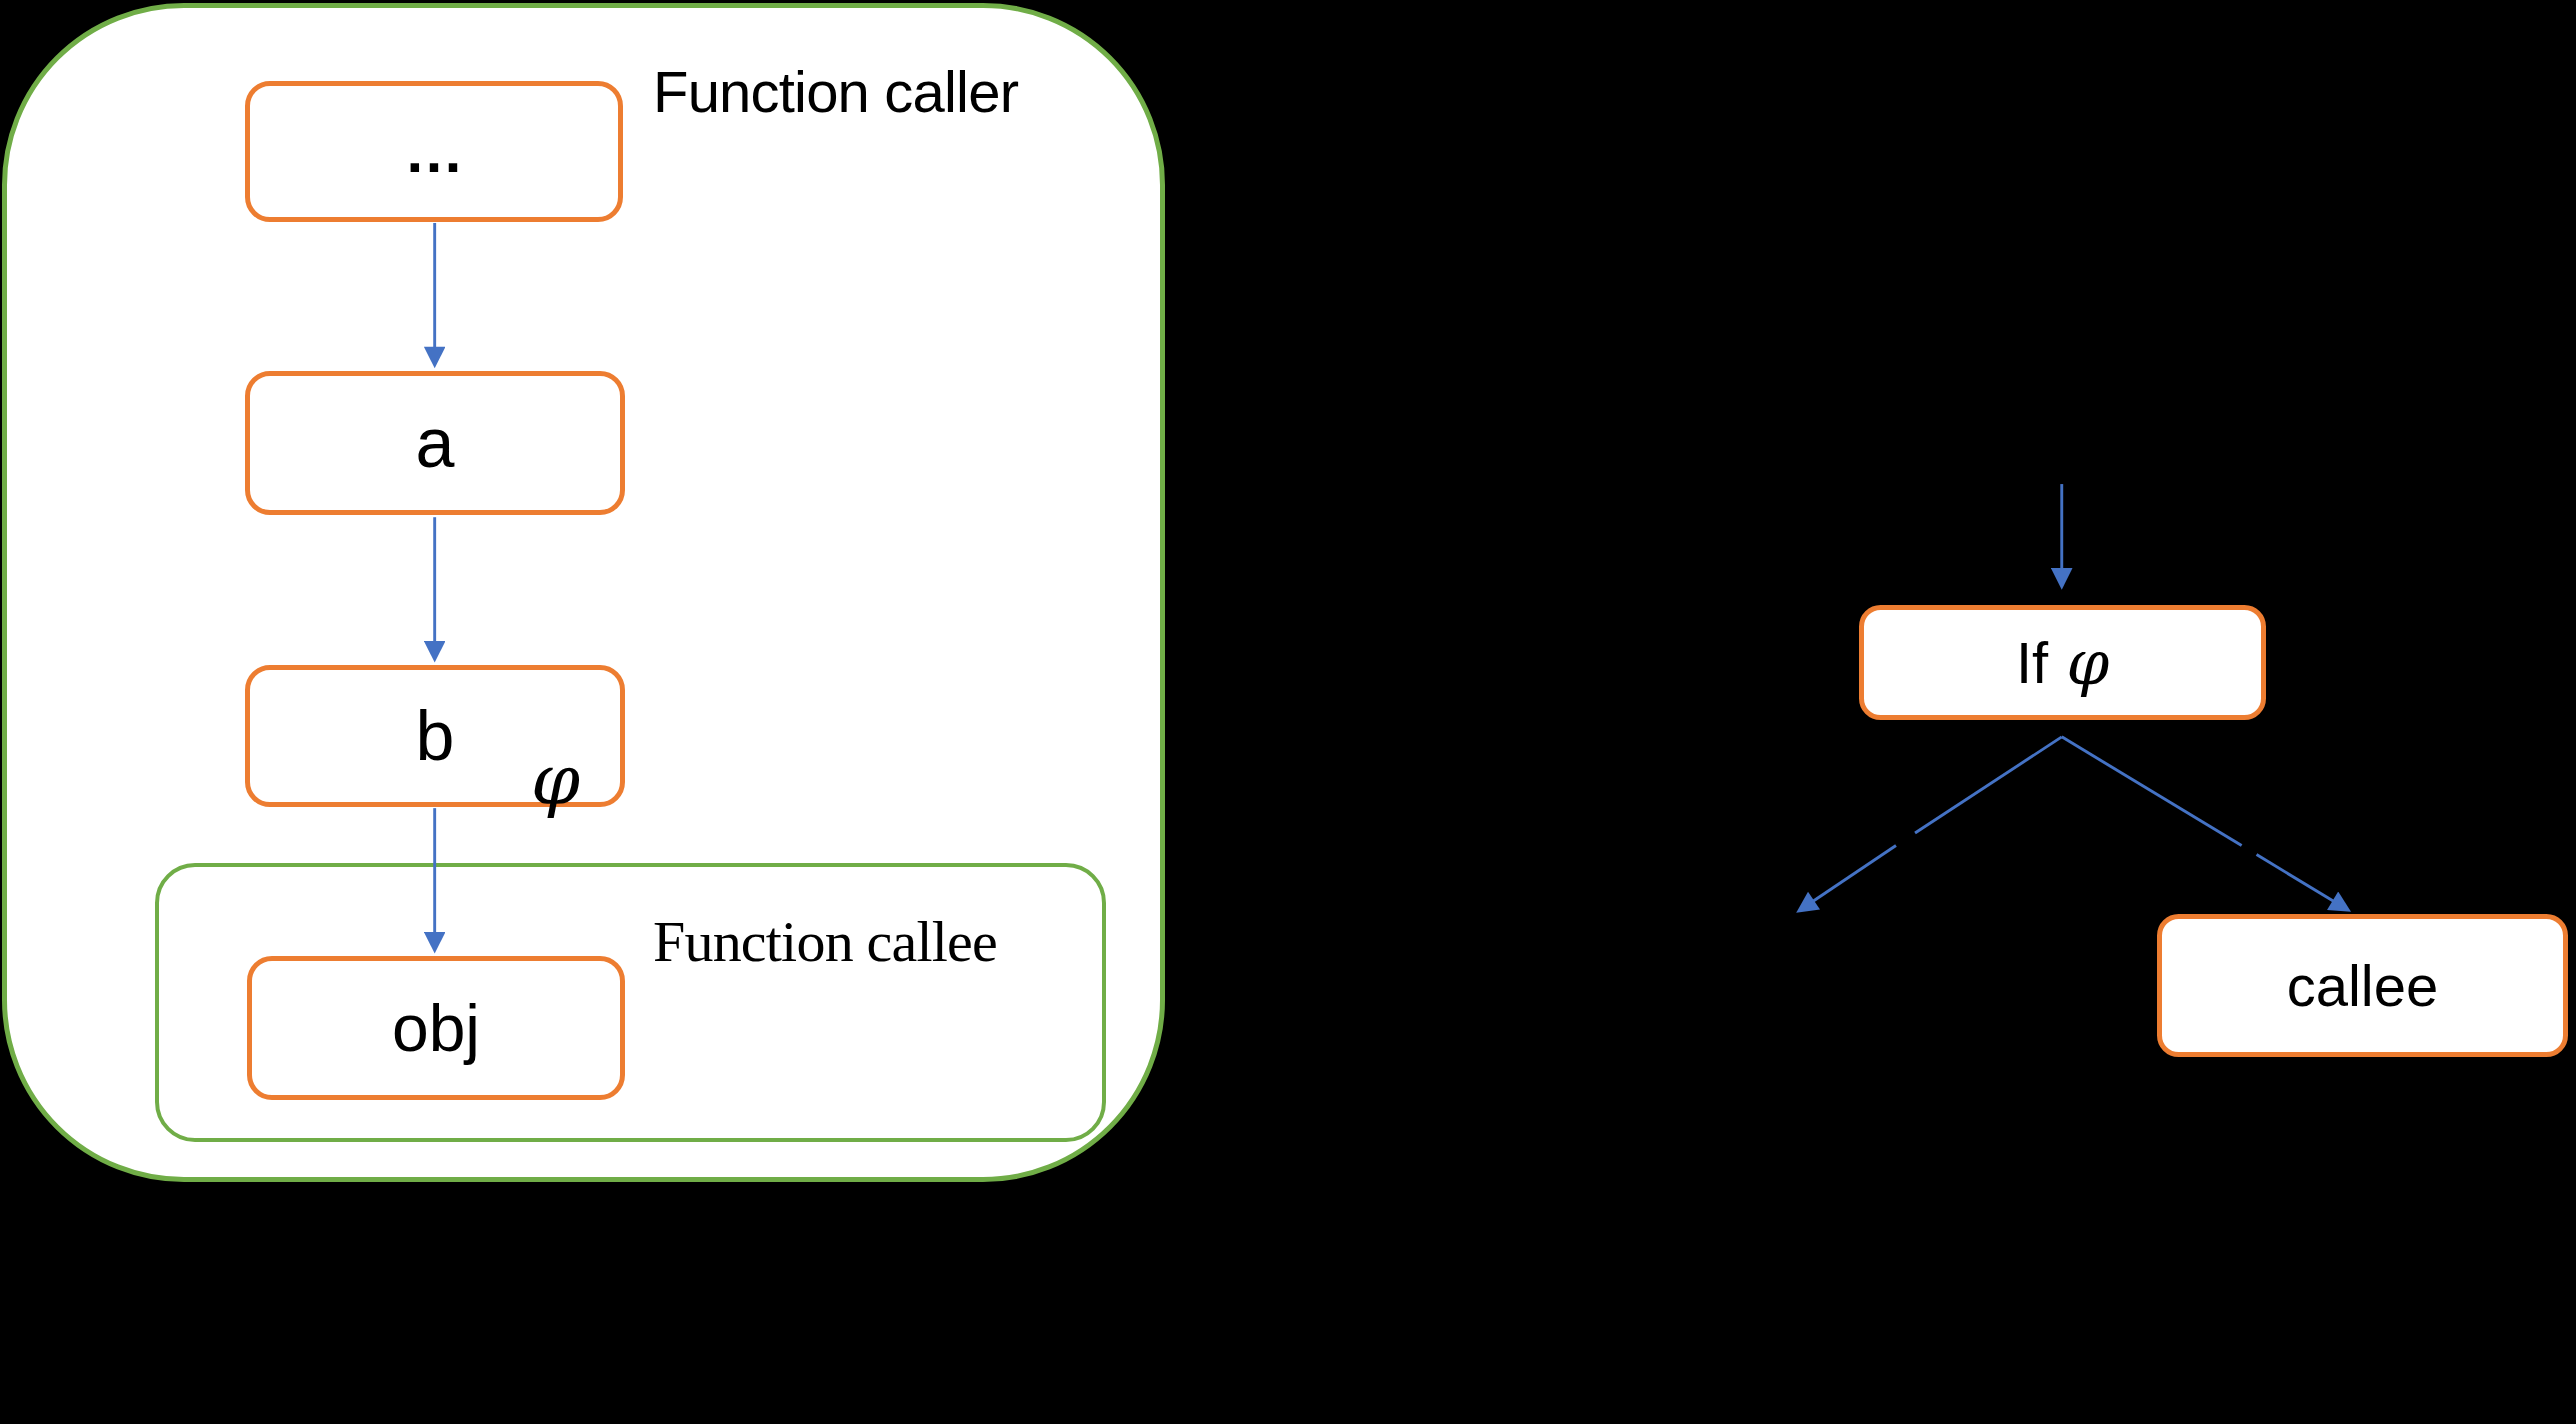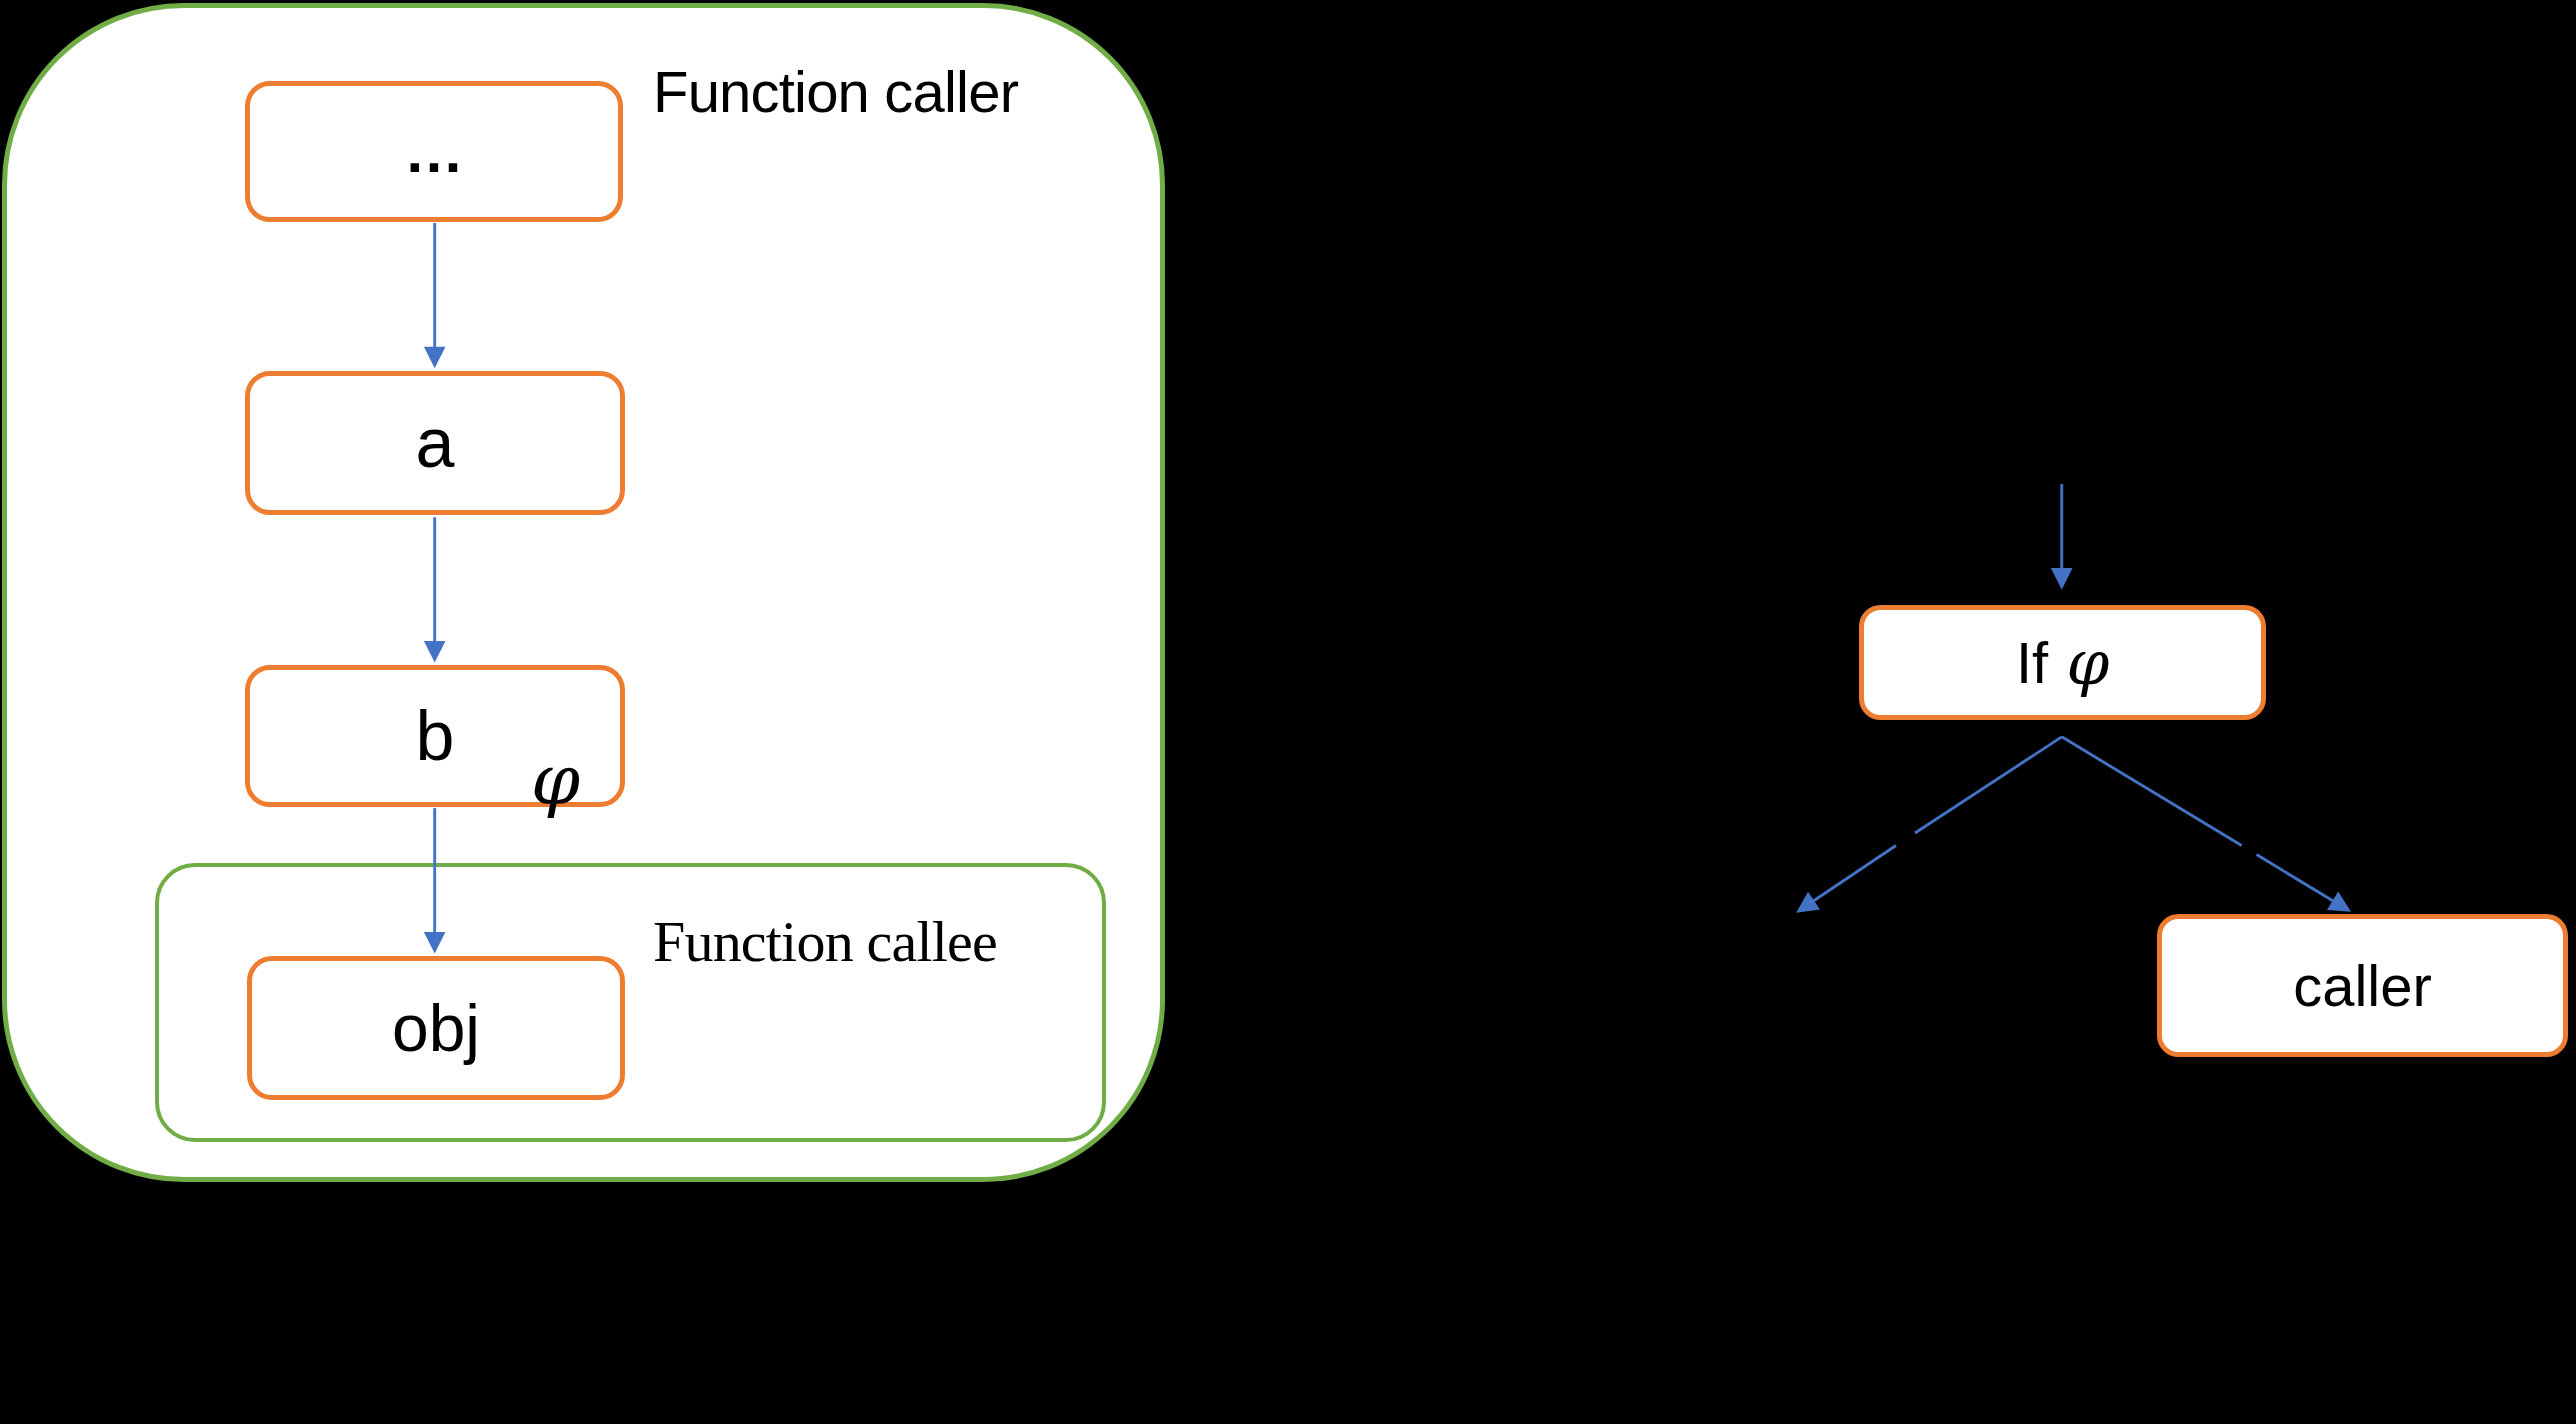--- a/index.html
+++ b/index.html
@@ -109,21 +109,21 @@
   <span class="phi b-anno">φ</span>
   <div class="node n-obj">
     <span>obj</span>
   </div>
 
   <div class="node right n-if">
     <span>If</span>
       <span class="phi if-phi">φ</span>
   </div>
   <div class="node right n-print">
-    <span>caller</span>
+    <span>callee</span>
   </div>
 
   <svg class="arrows" viewBox="0 0 3107 1718" xmlns="http://www.w3.org/2000/svg">
     <defs>
       <marker id="ah" viewBox="0 0 10 10" refX="1" refY="5" markerWidth="28" markerHeight="26" orient="auto" markerUnits="userSpaceOnUse">
         <path class="arrowhead-shape" d="M0,0 L10,5 L0,10 z"></path>
       </marker>
     </defs>
     <line class="edge" x1="524" y1="269" x2="524" y2="421" marker-end="url(#ah)"></line>
     <line class="edge" x1="524" y1="624" x2="524" y2="776" marker-end="url(#ah)"></line>

